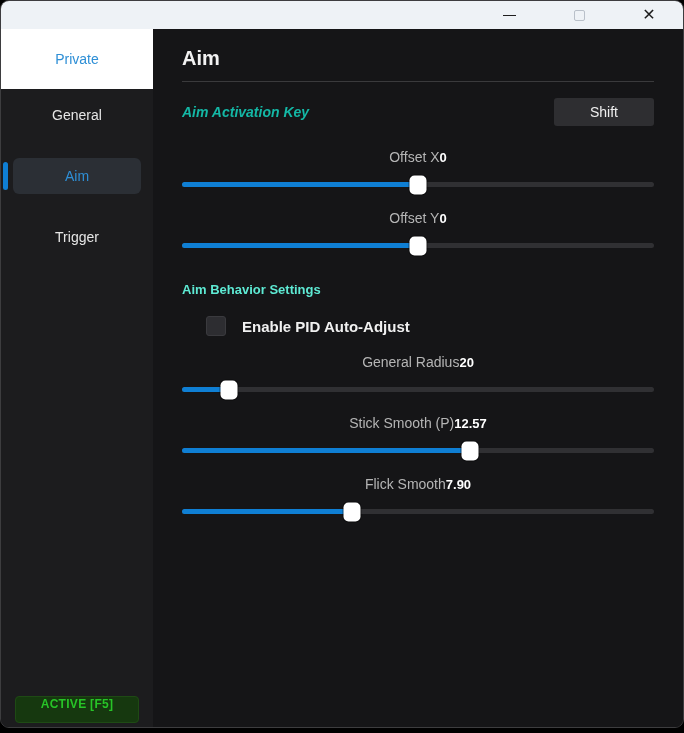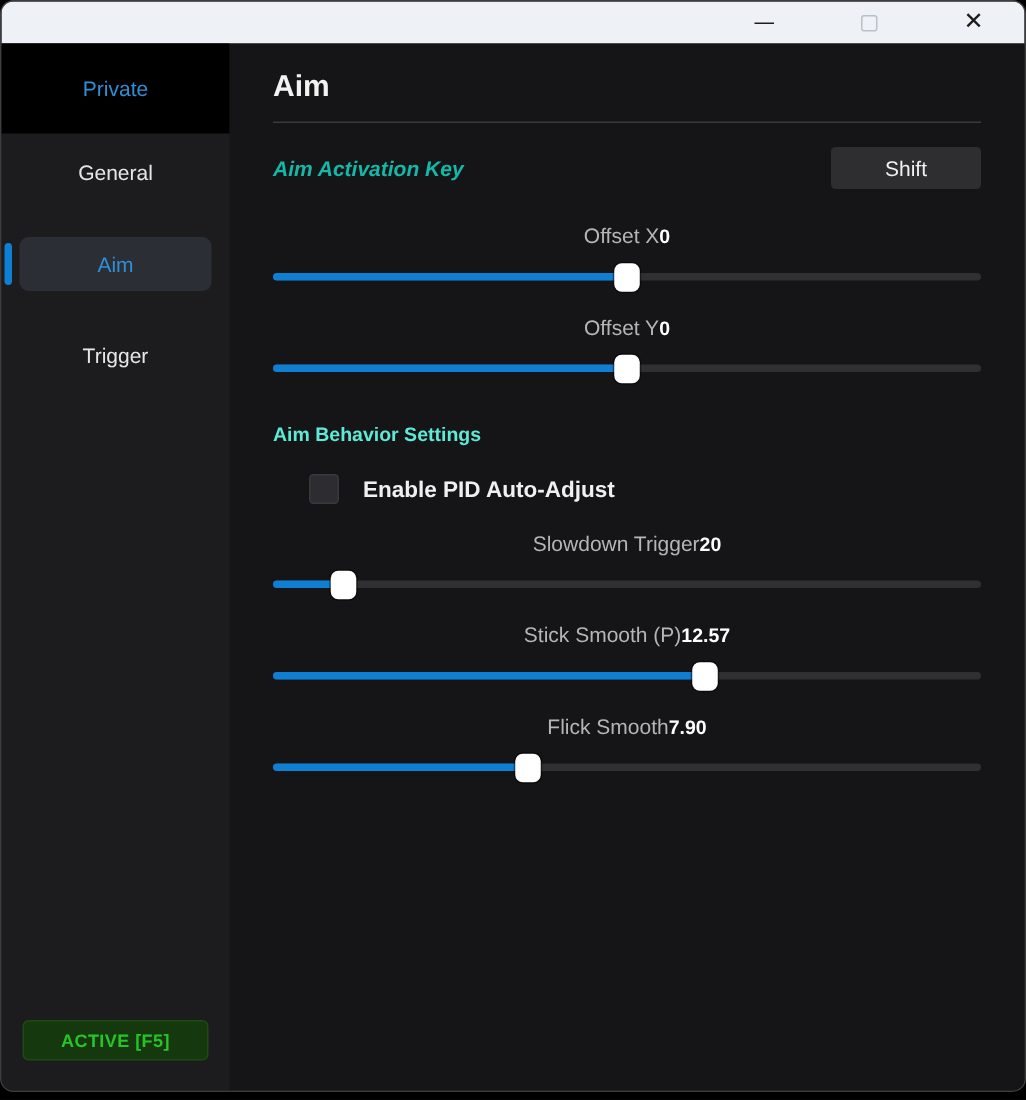--- a/index.html
+++ b/index.html
@@ -21,38 +21,38 @@
   .max-glyph { width:11px; height:11px; border:1.4px solid #b9c0c9; border-radius:2px; background:transparent; }
   .close-glyph { font-size:16px; line-height:1; color:#1c1c1c; font-weight:400; }
   
   .app-body { flex:1; display:flex; min-height:0; }
   
   .sidebar {
     width:152px; flex:0 0 auto; background:#1c1c1e;
     position:relative; display:flex; flex-direction:column;
   }
   .profile-header {
-    height:60px; background:#000000; display:flex; align-items:center; justify-content:center;
+    height:60px; background:#ffffff; display:flex; align-items:center; justify-content:center;
   }
   .profile-header span { color:#2e8fd6; font-size:14px; }
   .nav { margin-top:8px; display:flex; flex-direction:column; gap:25px; }
   .nav-item {
     position:relative; height:36px; margin:0 12px;
     display:flex; align-items:center; justify-content:center;
     color:#e6e6e6; font-size:14px; border-radius:6px; cursor:pointer;
   }
   .nav-item.active { background:#2b2f35; color:#2e8fd6; }
   .active-indicator {
     position:absolute; left:-10px; top:4px; width:5px; height:28px;
     background:#0f7fd4; border-radius:3px;
   }
   .status-button {
-    position:absolute; left:14px; bottom:20px; width:124px; height:27px;
+    position:absolute; left:14px; bottom:4px; width:124px; height:27px;
     background:#16380f; border:1px solid #1e4a14; border-radius:4px;
-    display:flex; align-items:center; justify-content:center;
+    display:flex; align-items:flex-start; justify-content:center;
     color:#27c427; font-size:12px; font-weight:bold; letter-spacing:.3px; cursor:pointer;
   }
   
   .main { flex:1; background:#151517; padding:18px 29px 0 29px; overflow:hidden; }
   .page-title { color:#f2f2f2; font-size:20px; font-weight:600; }
   .title-divider { height:1px; background:#3a3a3c; margin-top:11px; }
   .activation-row {
     margin-top:16px; display:flex; align-items:center; justify-content:space-between; height:28px;
   }
   .activation-label { color:#14b8a6; font-size:14px; font-weight:600;font-style:italic; }
@@ -160,21 +160,21 @@
 
       <div class="section-label">Aim Behavior Settings</div>
 
       <div class="checkbox-row">
         <div class="checkbox"></div>
         <span class="checkbox-label">Enable PID Auto-Adjust</span>
       </div>
 
       <div class="slider-group group-gap">
         <div class="slider-head">
-          <span class="slider-label">Slowdown Trigger</span>
+          <span class="slider-label">General Radius</span>
           <span class="slider-value">20</span>
         </div>
         <div class="slider-track" style="--p: 10%;">
           <div class="slider-fill"></div>
           <div class="slider-thumb"></div>
         </div>
       </div>
 
       <div class="slider-group">
         <div class="slider-head">

